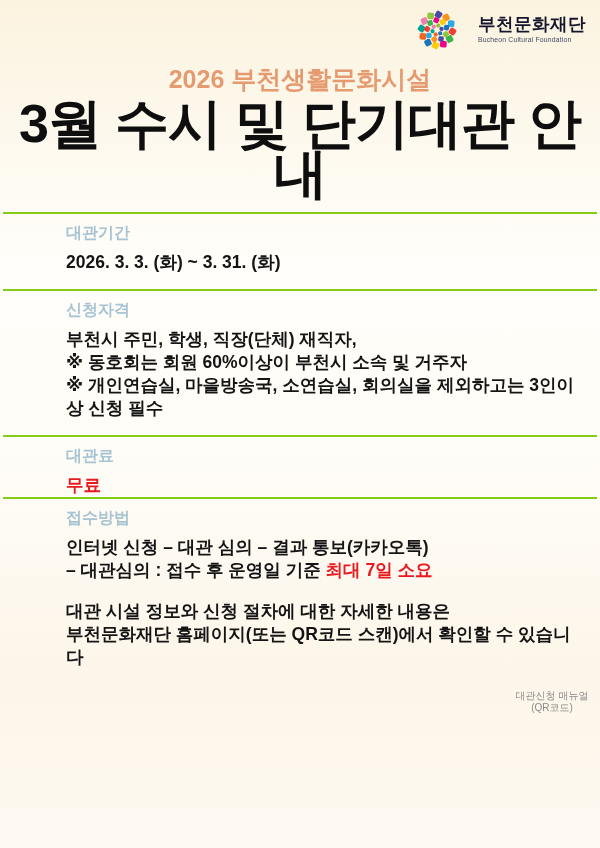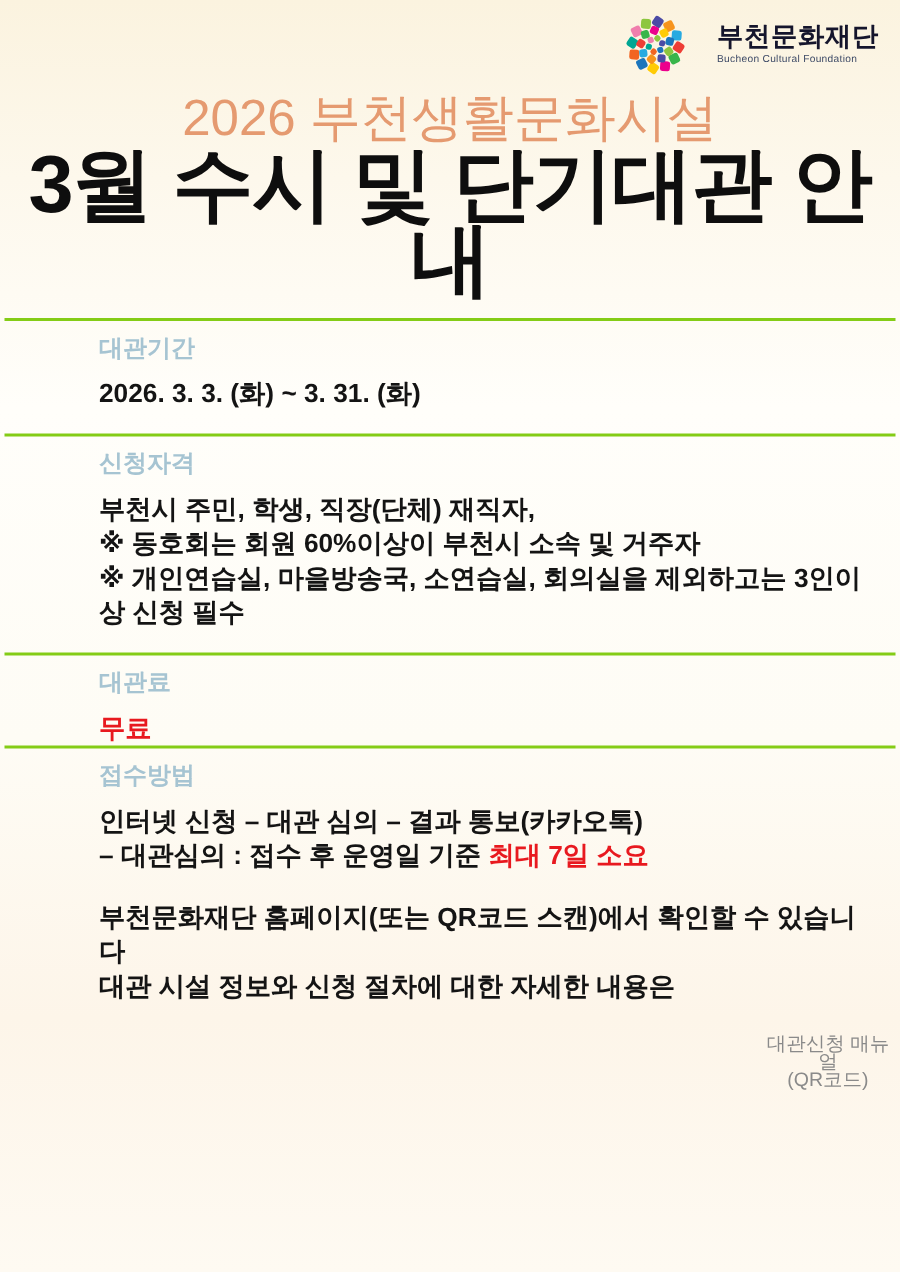--- a/index.html
+++ b/index.html
@@ -9,32 +9,32 @@
     background:linear-gradient(180deg,#fbf3df 0%,#fdf8ec 14%,#fffefa 32%,#fefcf5 58%,#fdf5e9 80%,#fefaf2 100%);
   }
   .logo-area{
     position:absolute;top:9px;right:14px;display:flex;align-items:center;gap:20px;
   }
   .logo-mark{width:42px;height:42px;}
   .logo-text{display:flex;flex-direction:column;line-height:1;}
   .logo-title{font-size:17.5px;font-weight:800;color:#15152c;letter-spacing:.5px;}
   .logo-sub{font-size:6.8px;color:#3d4a66;margin-top:3px;letter-spacing:.2px;}
   .header{ text-align:center;margin-top:64px; }
-  .eyebrow{font-size:34px;font-weight:400;color:#e59a70;letter-spacing:0px;line-height:30px;}
+  .eyebrow{font-size:25px;font-weight:700;color:#e59a70;letter-spacing:0px;line-height:30px;}
   .page-title{font-size:54px;font-weight:900;color:#0e0e0e;letter-spacing:-1px;line-height:50px;margin-top:4px;}
   .sections{margin:14px 3px 0 3px;}
   .section{border-top:2px solid #84cc16;padding:9px 18px 15px 63px;}
   .section-label{font-size:16px;font-weight:700;color:#a6c4d2;margin-bottom:8px;line-height:20px;}
   .section-content{font-size:17.5px;font-weight:700;color:#141414;line-height:23px;white-space:pre-wrap;}
   .section.tight{padding-bottom:0;}
   .red{color:#e8191f;}
   .gap{height:18px;}
   .bottom-band{position:relative;margin-top:2px;height:110px;}
   .qr-caption{position:absolute;right:4px;top:4px;width:88px;text-align:center;
-    font-size:13px;color:#8a8a8a;line-height:12px;}
+    font-size:10px;color:#8a8a8a;line-height:12px;}
 </style>
 </head>
 <body>
 
 <div class="logo-area">
   <svg class="logo-mark" id="logoMark" viewBox="0 0 42 42">
       <rect x="33.122564561809405" y="19.247417958025835" width="6.6" height="6.6" rx="1.6" transform="rotate(33.730000000000004 36.4225645618094 22.547417958025836)" fill="#ee3e36"></rect>
       <rect x="30.282623723019643" y="26.751385542827315" width="6.6" height="6.6" rx="1.6" transform="rotate(63.73220984178252 33.582623723019644 30.051385542827315)" fill="#39b54a"></rect>
       <rect x="24.071179018982082" y="31.830041681045476" width="6.6" height="6.6" rx="1.6" transform="rotate(93.73441968356505 27.371179018982083 35.130041681045476)" fill="#ec008c"></rect>
       <rect x="16.152582041974163" y="33.1225645618094" width="6.6" height="6.6" rx="1.6" transform="rotate(123.73662952534757 19.452582041974164 36.422564561809395)" fill="#ffcb05"></rect>
@@ -92,22 +92,22 @@
   <div class="section tight">
     <div class="section-label">대관료</div>
     <div class="section-content red">무료</div>
   </div>
 
   <div class="section">
     <div class="section-label">접수방법</div>
     <div class="section-content">인터넷 신청 – 대관 심의 – 결과 통보(카카오톡)</div>
     <div class="section-content"><span>– 대관심의 : 접수 후 운영일 기준 </span><span class="red">최대 7일 소요</span></div>
     <div class="gap"></div>
+    <div class="section-content">대관 시설 정보와 신청 절차에 대한 자세한 내용은</div>
     <div class="section-content">부천문화재단 홈페이지(또는 QR코드 스캔)에서 확인할 수 있습니다</div>
-    <div class="section-content">대관 시설 정보와 신청 절차에 대한 자세한 내용은</div>
   </div>
 
 </div>
 
 <div class="bottom-band">
   <div class="qr-caption">
     <div>대관신청 매뉴얼</div>
     <div>(QR코드)</div>
   </div>
 

